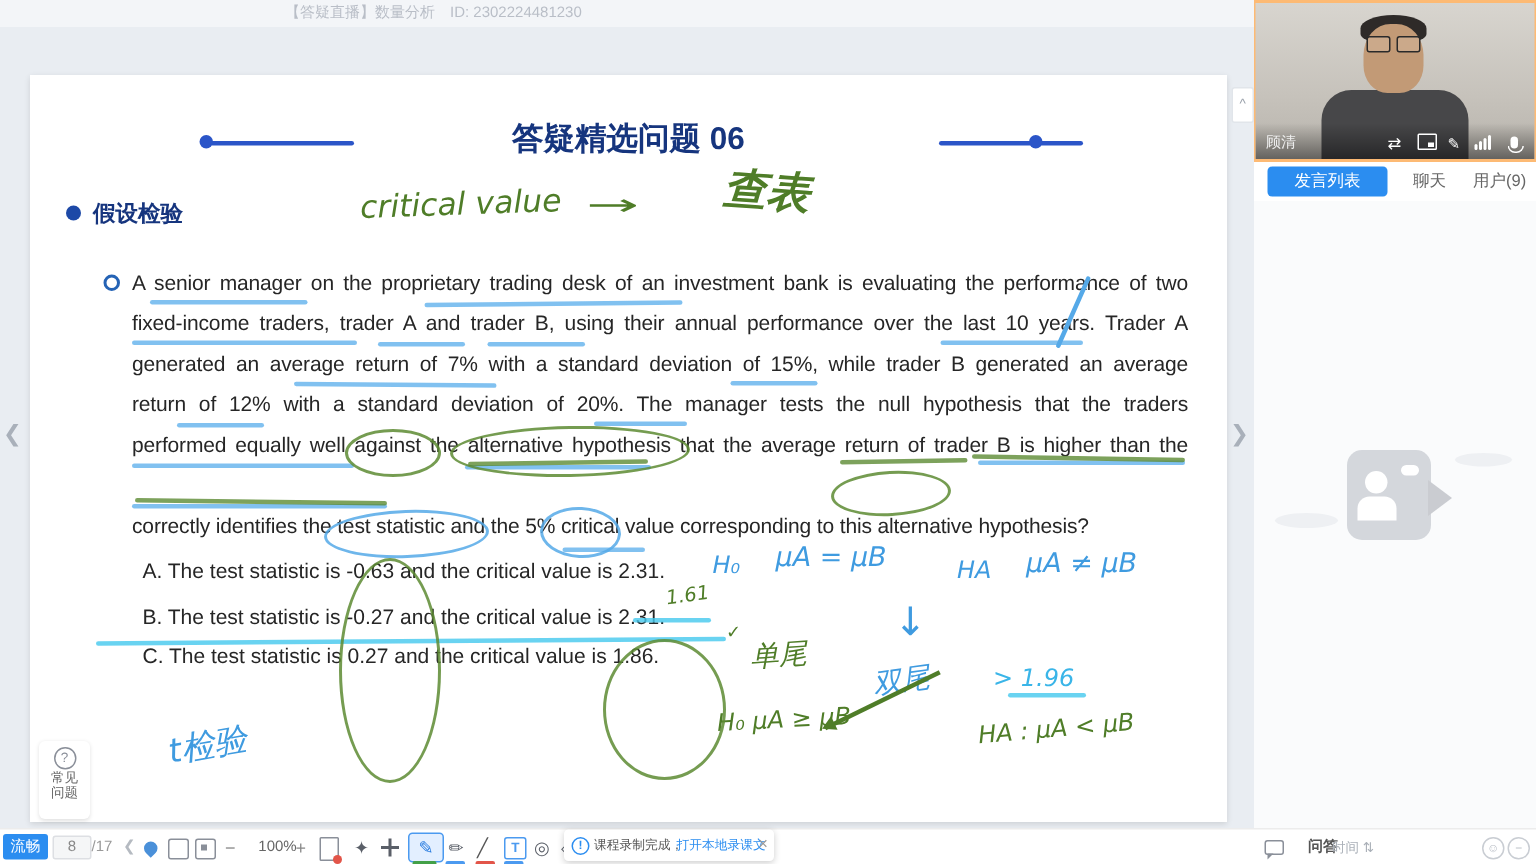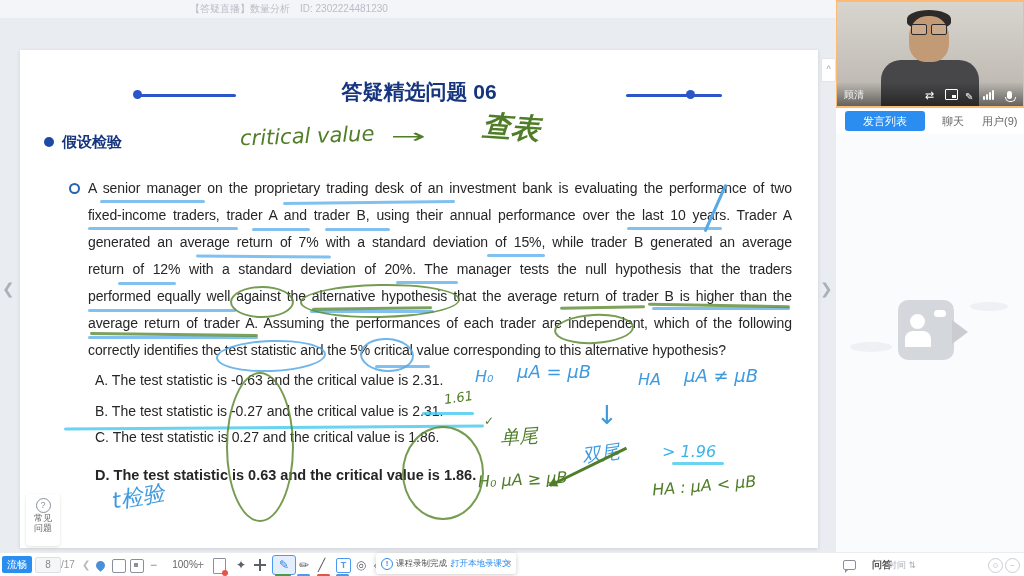--- a/index.html
+++ b/index.html
@@ -112,27 +112,25 @@
 
   <div class="sec-bullet"></div>
   <div class="section">假设检验</div>
 
   <div class="q-bullet"></div>
   <div class="qline just" style="top:130px;">A senior manager on the proprietary trading desk of an investment bank is evaluating the performance of two</div>
   <div class="qline just" style="top:157px;">fixed-income traders, trader A and trader B, using their annual performance over the last 10 years. Trader A</div>
   <div class="qline just" style="top:184px;">generated an average return of 7% with a standard deviation of 15%, while trader B generated an average</div>
   <div class="qline just" style="top:211px;">return of 12% with a standard deviation of 20%. The manager tests the null hypothesis that the traders</div>
   <div class="qline just" style="top:238px;">performed equally well against the alternative hypothesis that the average return of trader B is higher than the</div>
-  <div class="qline just" style="top:265px;">average return of trader A. Assuming the performances of each trader are independent, which of the following</div>
   <div class="qline" style="top:292px;">correctly identifies the test statistic and the 5% critical value corresponding to this alternative hypothesis?</div>
 
   <div class="opt" style="top:322px;">A. The test statistic is -0.63 and the critical value is 2.31.</div>
   <div class="opt" style="top:353px;">B. The test statistic is -0.27 and the critical value is 2.31.</div>
   <div class="opt" style="top:379px;">C. The test statistic is 0.27 and the critical value is 1.86.</div>
-  <div class="opt bold" style="top:417px;">D. The test statistic is 0.63 and the critical value is 1.86.</div>
 
   <span class="hw g" style="left:220px;top:74px;font-size:21px;transform:rotate(-2deg);">critical value</span>
   <span class="hw g" style="left:380px;top:74px;font-size:20px;transform:scaleX(2.1);">→</span>
   <span class="hw g" style="left:462px;top:58px;font-size:29px;font-weight:bold;transform:rotate(4deg);">查表</span>
 
   <span class="hw b" style="left:455px;top:317px;font-size:16px;">H₀</span>
   <span class="hw b" style="left:497px;top:311px;font-size:18px;">μA = μB</span>
   <span class="hw b" style="left:618px;top:320px;font-size:16px;">HA</span>
   <span class="hw b" style="left:664px;top:315px;font-size:18px;">μA ≠ μB</span>
 

